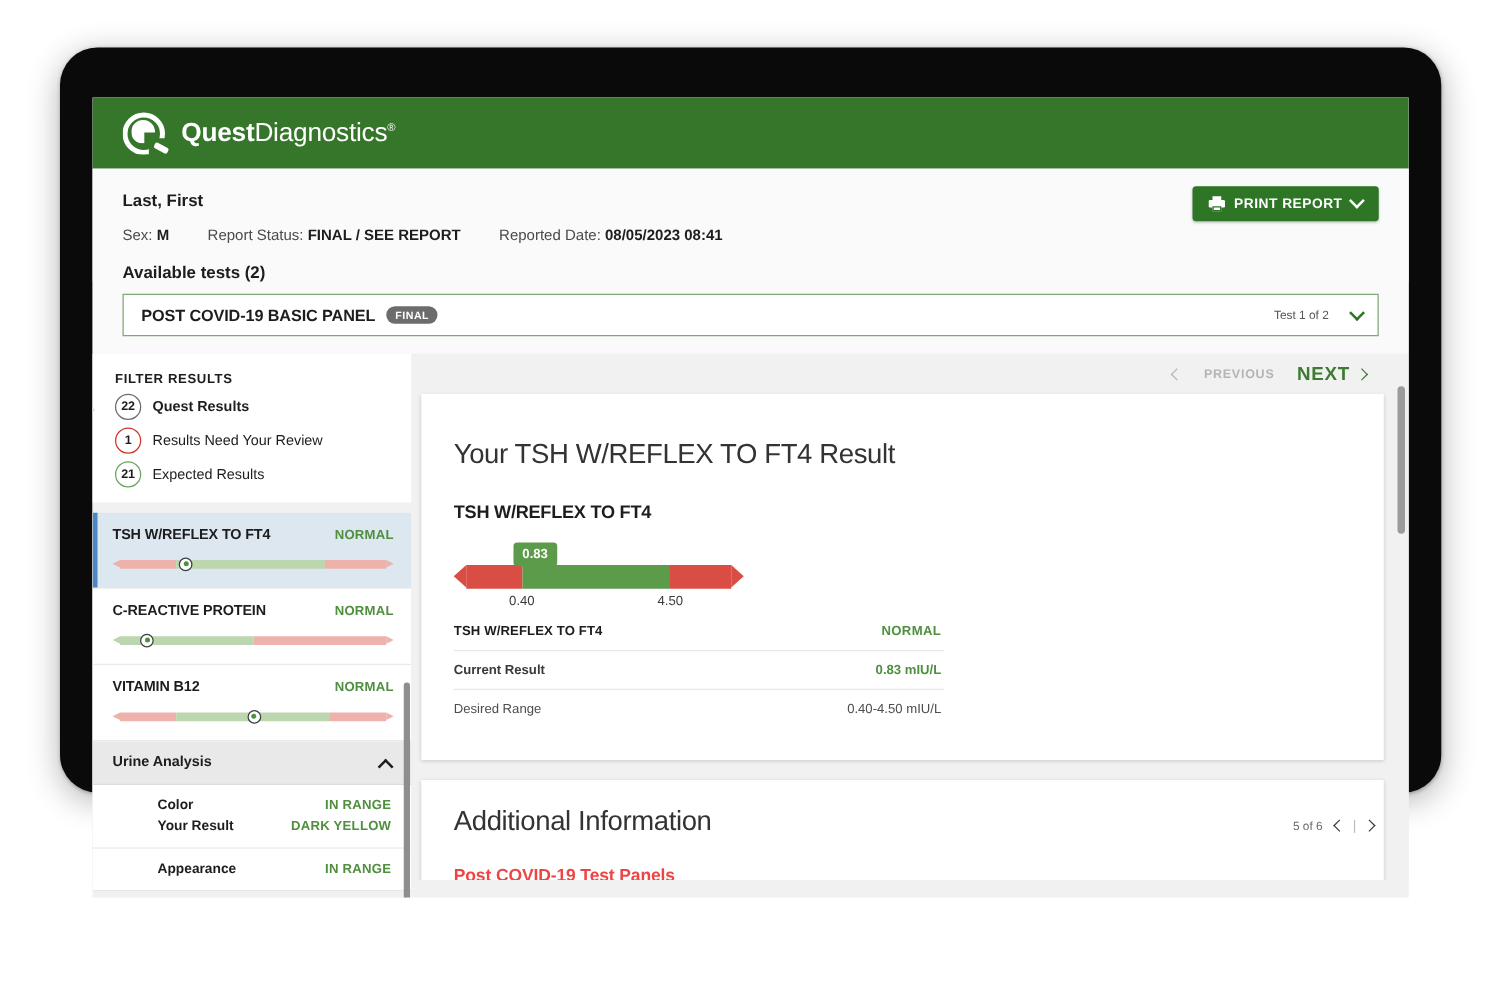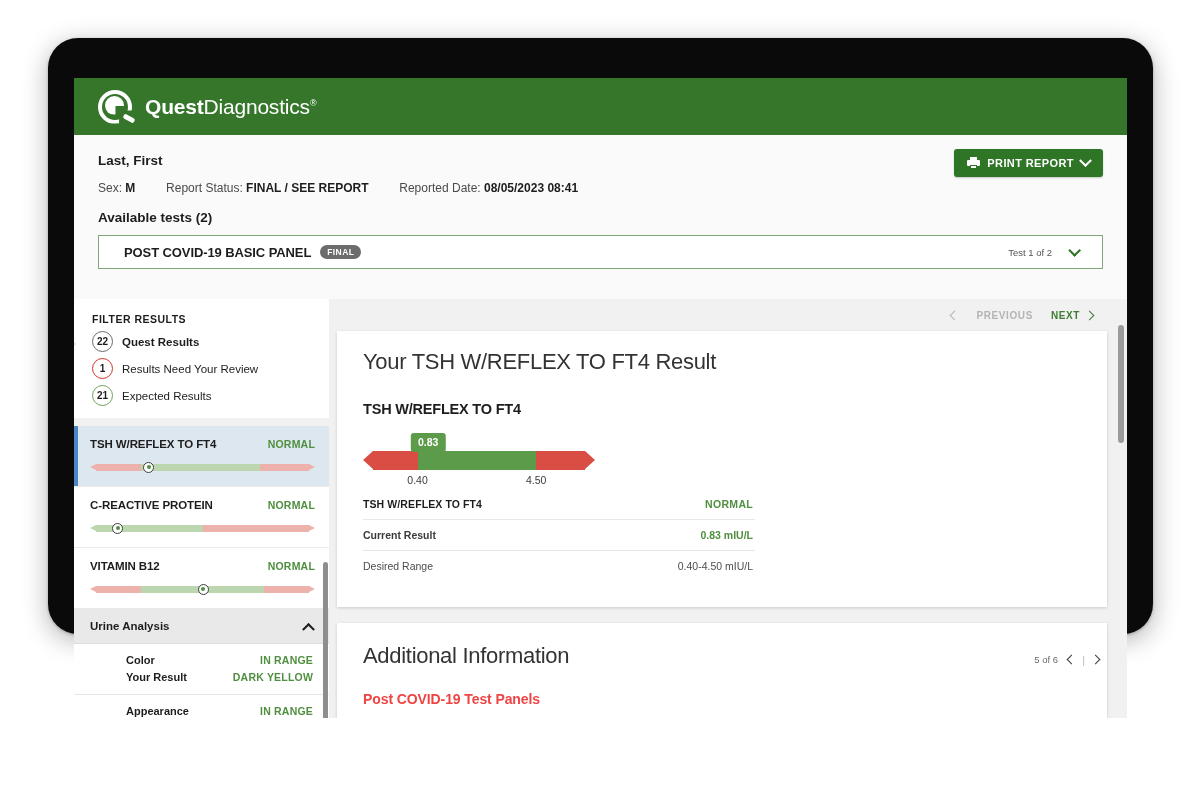--- a/index.html
+++ b/index.html
@@ -79,24 +79,24 @@
     box-shadow: 0 1px 2px rgba(0,0,0,.2);
   }
   .printer { width: 13px; height: 12px; position: relative; display:inline-block; }
   .printer .body { position:absolute; left:0; top:3px; width:13px; height:6px; background:#fff; border-radius:1px; }
   .printer .top  { position:absolute; left:3px; top:0; width:7px; height:3px; background:#fff; }
   .printer .bot  { position:absolute; left:3px; top:8px; width:7px; height:4px; background:#fff; border:1px solid #2f7526; }
   .chev-d { width: 9px; height: 9px; border-right: 2px solid #fff; border-bottom: 2px solid #fff; transform: rotate(45deg) translate(-2px,-2px); }
 
   
   .testsel {
-    margin: 10px 24px 16px 24px;
+    margin: 10px 24px 0 24px;
     height: 34px; background: #fff;
     border: 1px solid #7fa777;
-    display: flex; align-items: center; padding: 0 25px;
+    display: flex; align-items: center; padding: 0 14px;
     cursor: pointer;
   }
   .testsel .tname { font-size: 13px; font-weight: bold; color: #1d1d1d; letter-spacing: -.1px; }
   .badge-final {
     margin-left: 9px; background: #6c6c6c; color: #fff;
     font-size: 8.5px; font-weight: bold; letter-spacing: .4px;
     padding: 2px 7px; border-radius: 8px;
   }
   .testsel .spacer { flex: 1; }
   .testsel .tcount { font-size: 9.5px; color: #555; margin-right: 16px; }
@@ -167,26 +167,26 @@
   .ua-row + .ua-row { margin-top: 5px; }
   .ua-k { font-size: 11px; font-weight: bold; color: #1d1d1d; flex: 1; }
   .ua-v { font-size: 10.5px; font-weight: bold; color: #4f8f3f; letter-spacing: .2px; }
 
   .sb-scroll { position: absolute; right: 1px; top: 136px; width: 5px; height: 182px; background: #8e8e8e; border-radius: 3px; }
 
   
   .main { flex: 1; position: relative; padding: 0 20px 0 8px; overflow: hidden; }
   .nav-row { height: 32px; display: flex; align-items: center; justify-content: flex-end; gap: 18px; padding-right: 14px; }
   .nav-prev { font-size: 10px; font-weight: bold; letter-spacing: .6px; color: #b4b4b4; display: flex; align-items: center; gap: 18px; cursor: default; }
-  .nav-next { font-size: 10px; font-weight: bold; letter-spacing: .6px; color: #3d7c32; display: flex; align-items: center; gap: 6px; cursor: pointer; }
+  .nav-next { font-size: 15px; font-weight: bold; letter-spacing: .6px; color: #3d7c32; display: flex; align-items: center; gap: 6px; cursor: pointer; }
   .cl { width: 7px; height: 7px; border-left: 1.6px solid currentColor; border-bottom: 1.6px solid currentColor; transform: rotate(45deg); }
   .cr { width: 7px; height: 7px; border-right: 1.6px solid currentColor; border-top: 1.6px solid currentColor; transform: rotate(45deg); }
 
   .card { background: #fff; box-shadow: 0 1px 3px rgba(0,0,0,.16); margin-bottom: 16px; }
-  .card1 { padding: 18px 26px 26px 26px; }
+  .card1 { padding: 35px 26px 26px 26px; }
   .res-title { font-size: 22px; color: #333; font-weight: normal; letter-spacing: -.3px; }
   .res-sub { margin-top: 26px; font-size: 14.5px; font-weight: bold; color: #1d1d1d; letter-spacing: -.2px; }
 
   
   .gauge { margin-top: 20px; position: relative; width: 232px; height: 44px; }
   .gauge .bar { position: absolute; left: 10px; top: 14px; height: 19px; display: flex; width: 212px; }
   .gauge .bseg { height: 19px; }
   .gauge .la { position: absolute; left: 0; top: 14px; width: 0; height: 0;
     border-top: 9.5px solid transparent; border-bottom: 9.5px solid transparent; border-right: 10px solid #d94d45; }
   .gauge .ra { position: absolute; right: 0; top: 14px; width: 0; height: 0;

